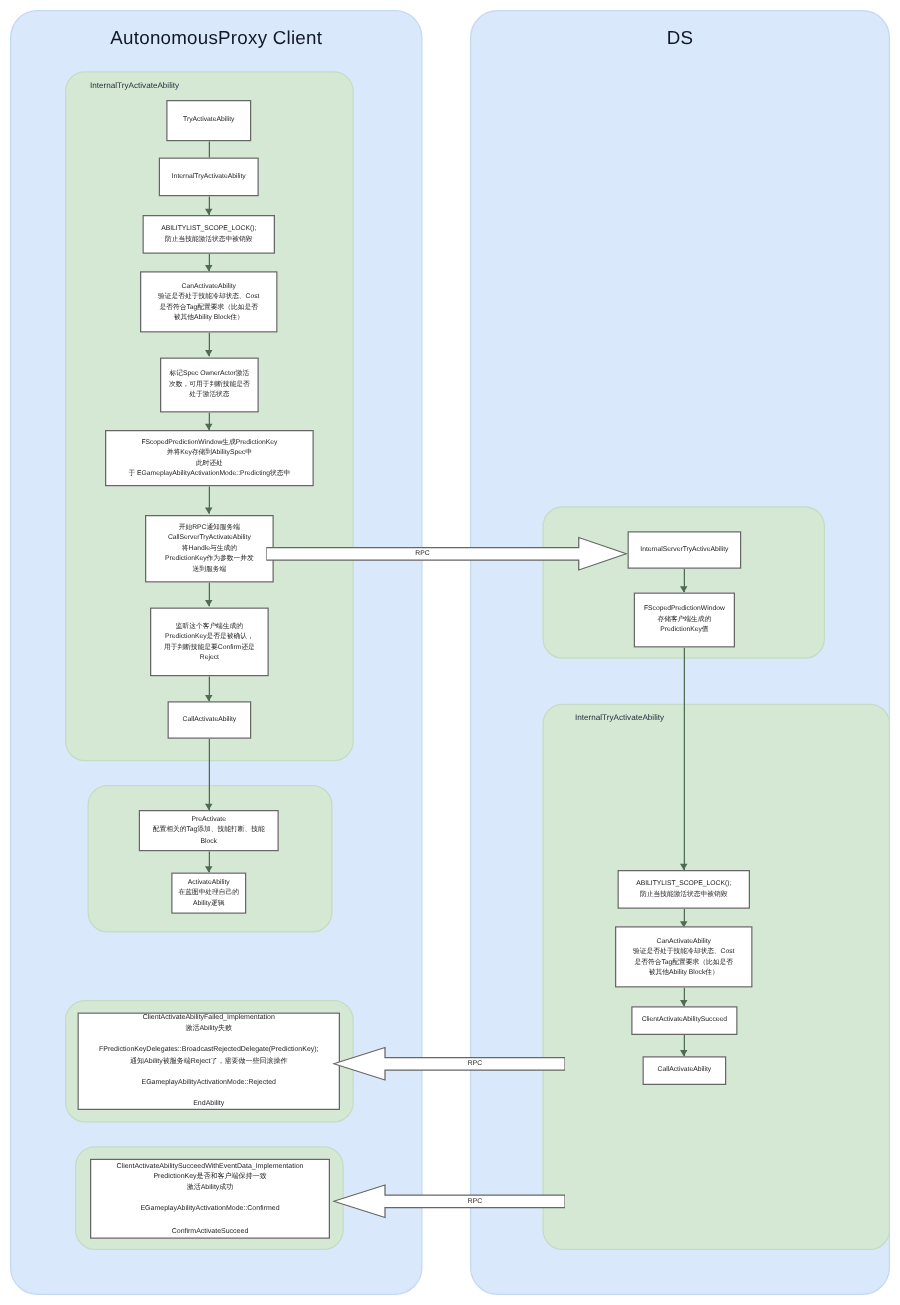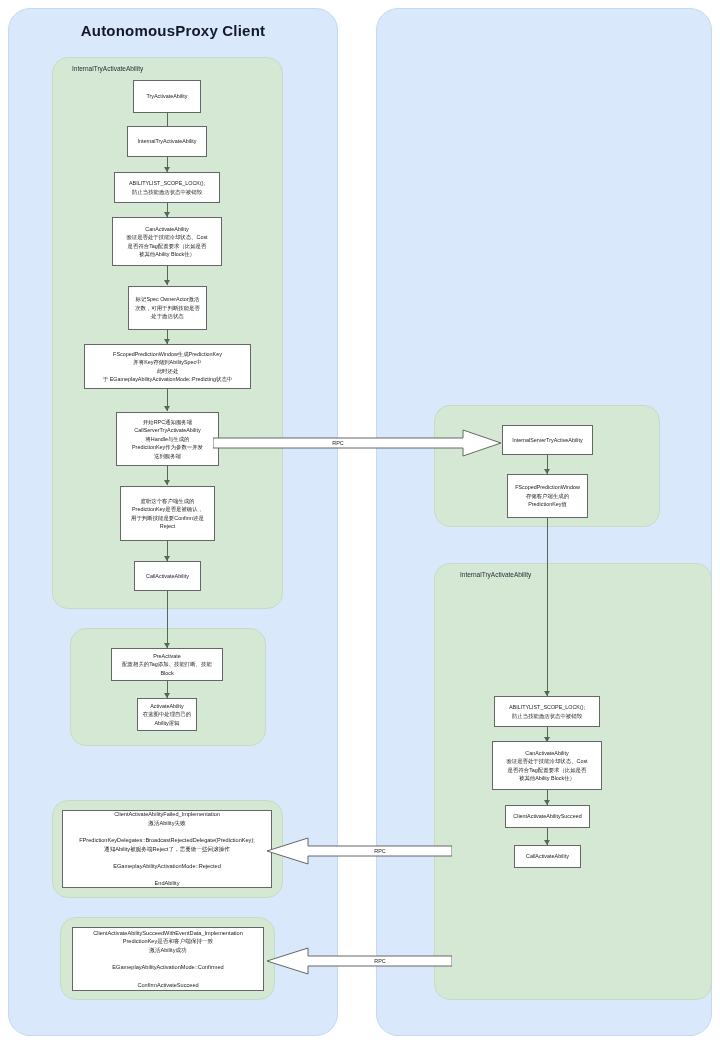--- a/index.html
+++ b/index.html
@@ -23,21 +23,21 @@
     border: 1px solid #c3d9f0;
     border-radius: 22px;
     box-sizing: border-box;
   }
   .lane-title {
     position: absolute;
     left: 0;
     right: 0;
     text-align: center;
     font-size: 15px;
-    font-weight: bold;
+    font-weight: normal;
     color: #111827;
     letter-spacing: 0.2px;
   }
   .group {
     position: absolute;
     background: #d5e8d4;
     border: 1px solid #c6dbc4;
     border-radius: 16px;
     box-sizing: border-box;
   }
@@ -90,20 +90,21 @@
 </style>
 </head>
 <body>
 
 <div id="canvas">
 
   <div class="lane" style="left:8px; top:8px; width:330px; height:1028px;"></div>
   <div class="lane" style="left:376px; top:8px; width:336px; height:1028px;"></div>
 
   <div class="lane-title" style="left:8px; width:330px; top:22px;">AutonomousProxy Client</div>
+  <div class="lane-title" style="left:376px; width:336px; top:22px;">DS</div>
 
   <div class="group" style="left:52px; top:57px; width:231px; height:552px;"></div>
   <div class="group-label" style="left:72px; top:65px;">InternalTryActivateAbility</div>
 
   <div class="group" style="left:70px; top:628px; width:196px; height:118px;"></div>
 
   <div class="group" style="left:52px; top:800px; width:231px; height:98px;"></div>
 
   <div class="group" style="left:60px; top:917px; width:215px; height:83px;"></div>
 

